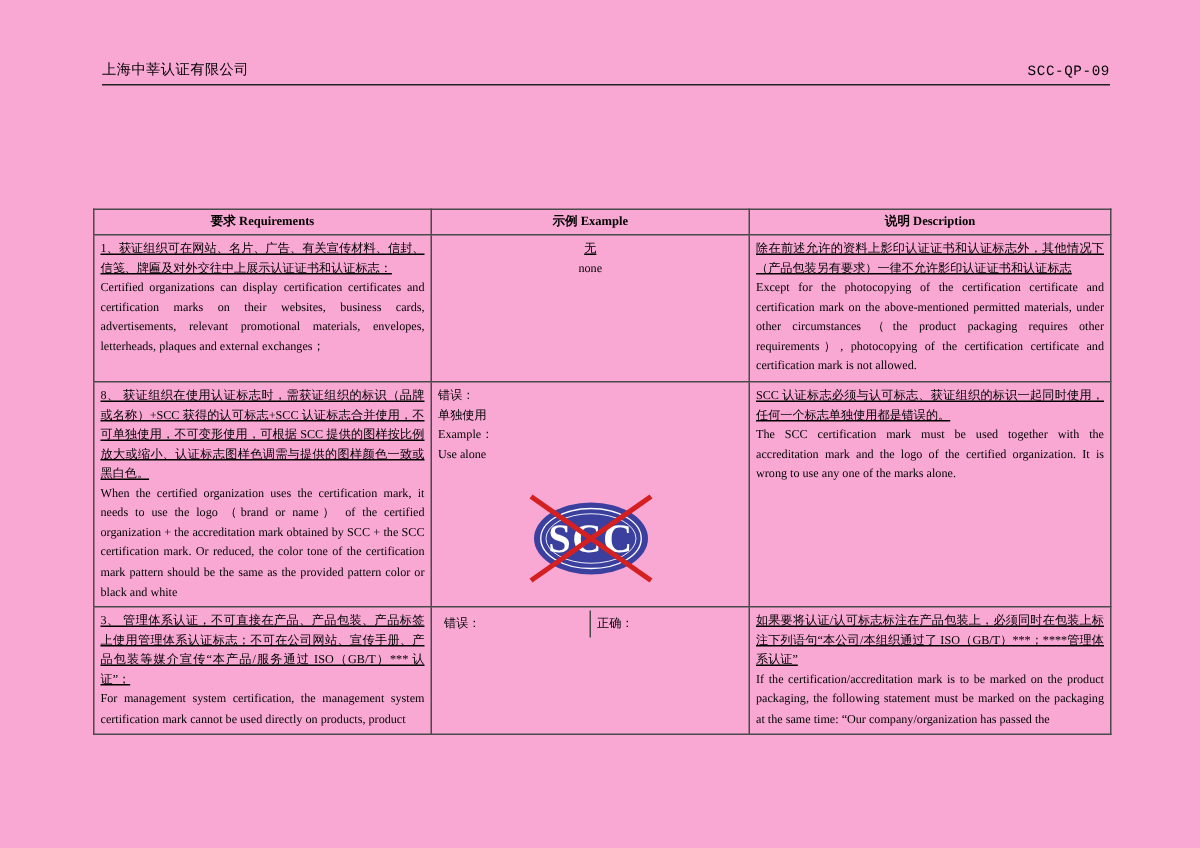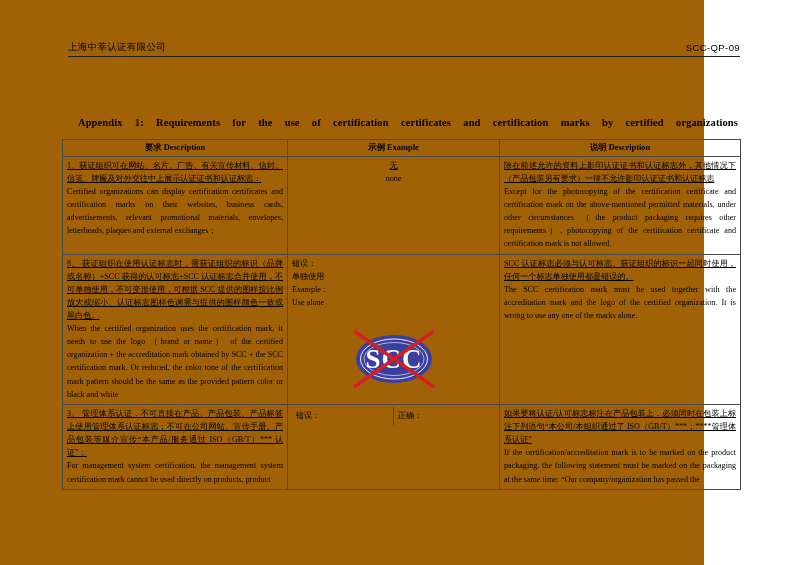--- a/index.html
+++ b/index.html
@@ -10,25 +10,25 @@
   body {
     width: 800px;
     height: 565px;
     overflow: hidden;
     font-family: "Liberation Serif", "DejaVu Serif", serif;
     color: #000000;
   }
 
   .page {
     position: relative;
-    width: 704px;
+    width: 800px;
     height: 565px;
     box-sizing: border-box;
     padding: 0;
-    background: #a16207;
+    background: #f9a8d4;
   }
 
   
   .doc-header {
     position: absolute;
     left: 68px;
     top: 42px;
     width: 672px;
     display: flex;
     justify-content: space-between;
@@ -36,21 +36,21 @@
     border-bottom: 1.4px solid #222;
     padding-bottom: 3px;
     font-size: 9.5px;
     line-height: 1.2;
   }
   .doc-header .hdr-left {
     font-family: "Liberation Serif", "DejaVu Serif", serif;
     letter-spacing: 0.3px;
   }
   .doc-header .hdr-right {
-    font-family: Liberation Sans, sans-serif;
+    font-family: Liberation Mono, monospace;
     letter-spacing: 0.4px;
   }
 
   
   .title-cn {
     position: absolute;
     left: 72px;
     top: 91px;
     font-size: 11.5px;
     font-weight: bold;
@@ -139,31 +139,30 @@
 </head>
 <body>
 
 <div class="page">
 
   <div class="doc-header">
     <span class="hdr-left">上海中莘认证有限公司</span>
     <span class="hdr-right">SCC-QP-09</span>
   </div>
 
-  <div class="title-en">Appendix 1: Requirements for the use of certification certificates and certification marks by certified organizations</div>
 
   <table class="req-table">
     <colgroup>
       <col class="col-req">
       <col class="col-ex">
       <col class="col-desc">
     </colgroup>
     <thead>
       <tr>
-        <th>要求 Description</th>
+        <th>要求 Requirements</th>
         <th>示例 Example</th>
         <th>说明 Description</th>
       </tr>
     </thead>
     <tbody>
 
       <tr>
         <td class="cell-just">
           <span class="cn-line">1、获证组织可在网站、名片、广告、有关宣传材料、信封、信笺、牌匾及对外交往中上展示认证证书和认证标志：</span>
           <span class="en-block">Certified organizations can display certification certificates and certification marks on their websites, business cards, advertisements, relevant promotional materials, envelopes, letterheads, plaques and external exchanges；</span>

